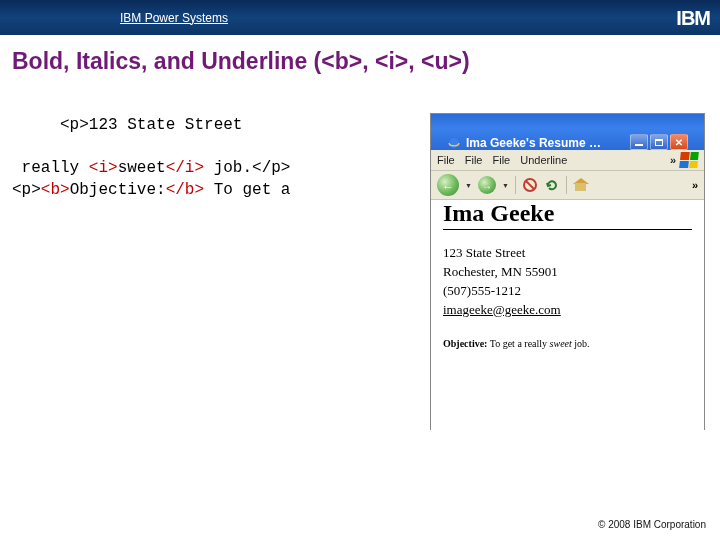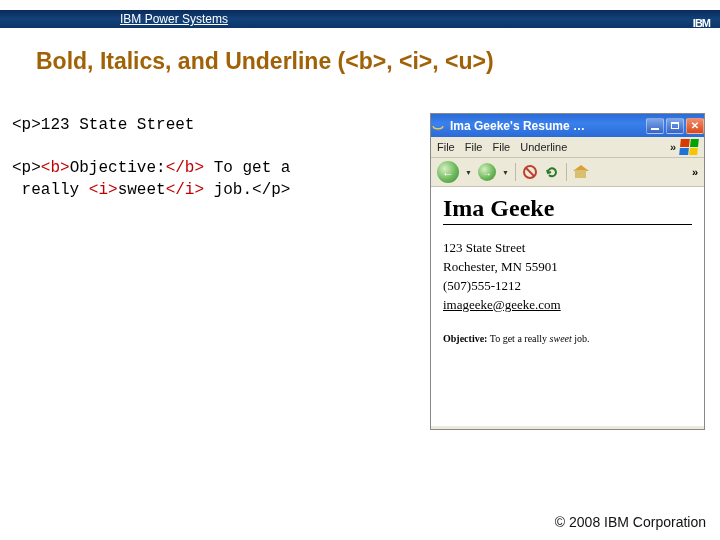--- a/index.html
+++ b/index.html
@@ -1,25 +1,25 @@
 <!DOCTYPE html>
 <html><head>
 <meta charset="utf-8">
 <style>
   * { box-sizing: border-box; margin: 0; padding: 0; }
   body { width: 720px; height: 540px; background: #ffffff; font-family: Arial, Helvetica, sans-serif; position: relative; overflow: hidden; }
-  .header-bar { position: absolute; top: 0; left: 0; width: 720px; height: 18px; background: linear-gradient(to bottom, #0a2a5a 0%, #12427a 50%, #0c3568 100%); display: flex; align-items: center; margin-top: 10px; }
+  .header-bar { position: absolute; top: 0; left: 0; width: 720px; height: 35px; background: linear-gradient(to bottom, #0a2a5a 0%, #12427a 50%, #0c3568 100%); display: flex; align-items: center; }
   .header-brand { color: #fff; font-size: 12px; text-decoration: underline; margin-left: 120px; }
-  .header-logo { position: absolute; right: 10px; top: 7px; color: #fff; font-weight: bold; font-size: 11px; letter-spacing: -1px; font-family: Arial, sans-serif; }
-  .slide-title { position: absolute; top: 48px; left: 12px; font-size: 23px; font-weight: bold; color: #a16207; margin-left: 24px; }
+  .header-logo { position: absolute; right: 10px; top: 7px; color: #fff; font-weight: bold; font-size: 20px; letter-spacing: -1px; font-family: Arial, sans-serif; }
+  .slide-title { position: absolute; top: 48px; left: 12px; font-size: 23px; font-weight: bold; color: #701a75; }
   .code-block { position: absolute; top: 115px; left: 12px; font-family: "Courier New", Courier, monospace; font-size: 16px; line-height: 1.35; color: #000; }
-  .code-block .row { white-space: pre; }
+  .code-block .row { white-space: pre; text-align: center; }
   .redtag { color: #c00000; }
   .browser { position: absolute; top: 113px; right: 15px; width: 275px; height: 317px; border: 1px solid #888; background: #ece9d8; font-family: Tahoma, Arial, sans-serif; font-size: 11px; }
-  .titlebar { height: 23px; background: linear-gradient(to bottom, #2b6bd6 0%, #3a80ec 40%, #2b6bd6 100%); display: flex; align-items: center; padding: 0 0; color: #fff; }
+  .titlebar { height: 36px; background: linear-gradient(to bottom, #2b6bd6 0%, #3a80ec 40%, #2b6bd6 100%); display: flex; align-items: flex-end; padding: 0 16px; color: #fff; }
   .ie-icon { width: 14px; height: 14px; margin-right: 5px; }
   .ie-icon svg { width: 14px; height: 14px; display:block; }
   .title-text { font-weight: bold; font-size: 12px; flex: 1; }
   .winbtns { display: flex; gap: 2px; }
   .winbtn { width: 18px; height: 16px; border-radius: 2px; display: flex; align-items: center; justify-content: center; font-size: 10px; font-weight: bold; border: 1px solid rgba(255,255,255,0.4); }
   .winbtn.min, .winbtn.max { background: linear-gradient(to bottom, #7ea6e8, #3464c8); color: #fff; }
   .winbtn.close { background: linear-gradient(to bottom, #f28a6a, #d64a1c); color: #fff; }
   .winbtn.min div { width: 8px; height: 2px; background: #fff; margin-top: 6px; }
   .winbtn.max div { width: 8px; height: 7px; border: 1px solid #fff; border-top: 2px solid #fff; }
   .menubar { display: flex; align-items: center; padding: 2px 6px; color: #222; background: #ece9d8; border-bottom: 1px solid #c8c4b4; font-size: 11px; justify-content: center; }
@@ -33,45 +33,45 @@
   .navround.fwd { width:18px; height:18px; }
   .navround.back::after { content: '←'; font-size: 12px; }
   .navround.fwd::after { content: '→'; font-size: 10px; }
   .caret { font-size: 7px; color:#333; }
   .tbicon { width: 16px; height: 16px; display:flex; align-items:center; justify-content:center; }
   .tbsep { width:1px; height:18px; background:#c0bba8; }
   .toolbar .chev2 { margin-left:auto; font-weight:bold; }
   .home-house { width:16px; height:14px; position:relative; }
   .home-house .roof { width:0; height:0; border-left:8px solid transparent; border-right:8px solid transparent; border-bottom:6px solid #d8a038; position:absolute; top:0; left:0; }
   .home-house .base { width:11px; height:8px; background:#d8c070; position:absolute; top:5px; left:2px; }
-  .content-area { background:#fff; height: calc(100% - 24px - 22px - 30px); padding: 8px 12px 8px 12px; font-family: 'Times New Roman', Times, serif; color:#000; overflow:hidden; }
+  .content-area { background:#fff; height: calc(100% - 24px - 22px - 30px); padding: 0 12px 8px 12px; font-family: 'Times New Roman', Times, serif; color:#000; overflow:hidden; }
   .resume-name { font-size: 24px; font-weight: bold; margin-bottom: 2px; }
   .resume-hr { border:0; border-top:1px solid #000; margin-bottom:14px; }
   .contact { font-size: 13px; line-height: 1.45; }
   .contact .email { text-decoration: underline; }
   .objective { font-size: 10px; margin-top: 18px; line-height: 1.35; }
   .objective .b { font-weight: bold; }
   .objective .it { font-style: italic; }
-  .footer { position:absolute; bottom:10px; right:14px; font-size:14px; color:#111; }
+  .footer { position:absolute; bottom:10px; right:14px; font-size:10px; color:#111; }
 </style>
 </head>
 <body>
 
 <div class="header-bar">
   <span class="header-brand">IBM Power Systems</span>
   <span class="header-logo">IBM</span>
 </div>
 
 <div class="slide-title">Bold, Italics, and Underline (&lt;b&gt;, &lt;i&gt;, &lt;u&gt;)</div>
 
 <div class="code-block">
   <div class="row"><span>&lt;p&gt;</span><span>123 State Street</span></div>
   <div class="row"> </div>
+  <div class="row"><span> really </span><span class="redtag">&lt;i&gt;</span><span>sweet</span><span class="redtag">&lt;/i&gt;</span><span> job.</span><span>&lt;/p&gt;</span></div>
   <div class="row"><span>&lt;p&gt;</span><span class="redtag">&lt;b&gt;</span><span>Objective:</span><span class="redtag">&lt;/b&gt;</span><span> To get a</span></div>
-  <div class="row"><span> really </span><span class="redtag">&lt;i&gt;</span><span>sweet</span><span class="redtag">&lt;/i&gt;</span><span> job.</span><span>&lt;/p&gt;</span></div>
 </div>
 
 <div class="browser">
   <div class="titlebar">
     <span class="ie-icon">
       <svg viewBox="0 0 20 20">
           <circle cx="10" cy="10" r="7" fill="#3a80ec"></circle>
           <path d="M3 10 a7 4 0 0 0 14 0" fill="none" stroke="#f5c542" stroke-width="2"></path>
         </svg>
     </span>

